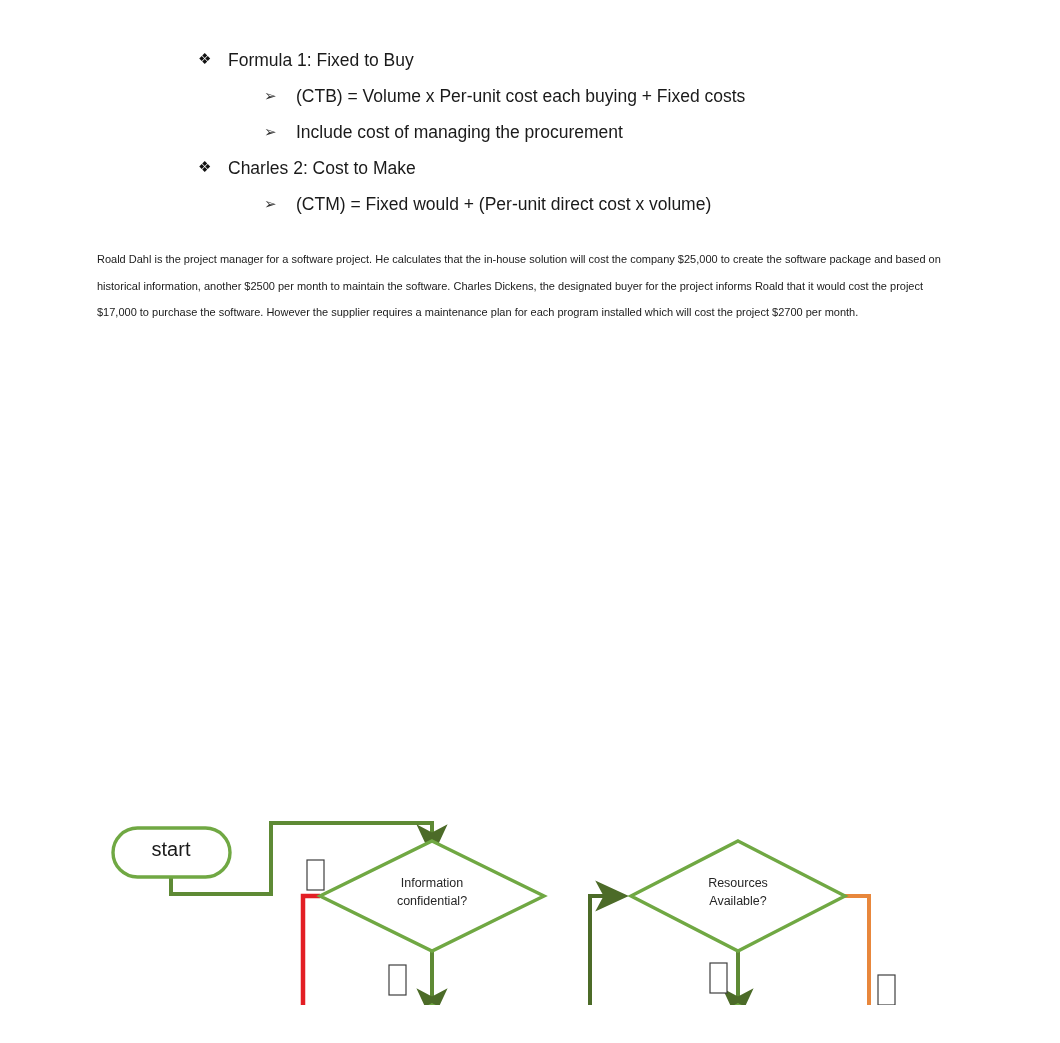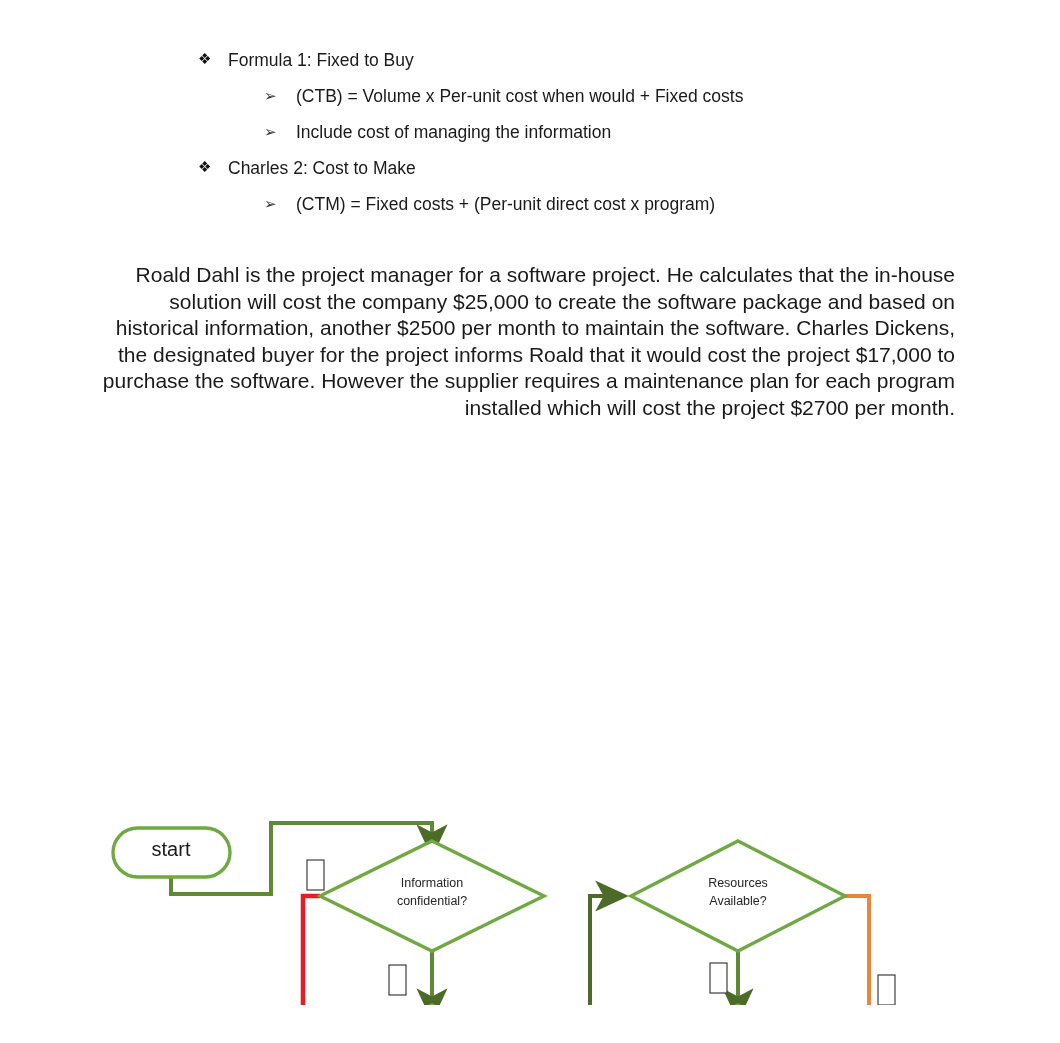--- a/index.html
+++ b/index.html
@@ -58,26 +58,26 @@
     left: 264px;
     top: 0px;
     font-size: 15px;
     color: #333;
   }
 
   
   .para {
     position: absolute;
     left: 97px;
-    top: 262px;
+    top: 246px;
     width: 858px;
-    font-size: 21px;
+    font-size: 11px;
     line-height: 26.5px;
     color: #1a1a1a;
-    text-align: right;
+    text-align: left;
   }
 
   
   .flow-wrap {
     position: absolute;
     left: 0;
     top: 405px;
     width: 1060px;
     height: 600px;
   }
@@ -117,36 +117,36 @@
 
   <div class="notes">
 
     <div class="bullet-l1">
       <span class="marker">❖</span>
       <span>Formula 1: Fixed to Buy</span>
     </div>
 
     <div class="bullet-l2">
       <span class="marker">➢</span>
-      <span>(CTB) = Volume x Per-unit cost when would + Fixed costs</span>
+      <span>(CTB) = Volume x Per-unit cost each buying + Fixed costs</span>
     </div>
 
     <div class="bullet-l2">
       <span class="marker">➢</span>
-      <span>Include cost of managing the information</span>
+      <span>Include cost of managing the procurement</span>
     </div>
 
     <div class="bullet-l1">
       <span class="marker">❖</span>
       <span>Charles 2: Cost to Make</span>
     </div>
 
     <div class="bullet-l2">
       <span class="marker">➢</span>
-      <span>(CTM) = Fixed costs + (Per-unit direct cost x program)</span>
+      <span>(CTM) = Fixed would + (Per-unit direct cost x volume)</span>
     </div>
 
   </div>
 
   <div class="para">Roald Dahl is the project manager for a software project.  He calculates that the in-house solution will cost the company $25,000 to create the software package and based on historical information, another $2500 per month to maintain the software. Charles Dickens, the designated buyer for the project informs Roald that it would cost the project $17,000 to purchase the software.  However the supplier requires a maintenance plan for each program installed which will cost the project $2700 per month.</div>
 
   <div class="flow-wrap">
   <svg class="flow" viewBox="0 0 1060 600" xmlns="http://www.w3.org/2000/svg">
 
     <defs>

